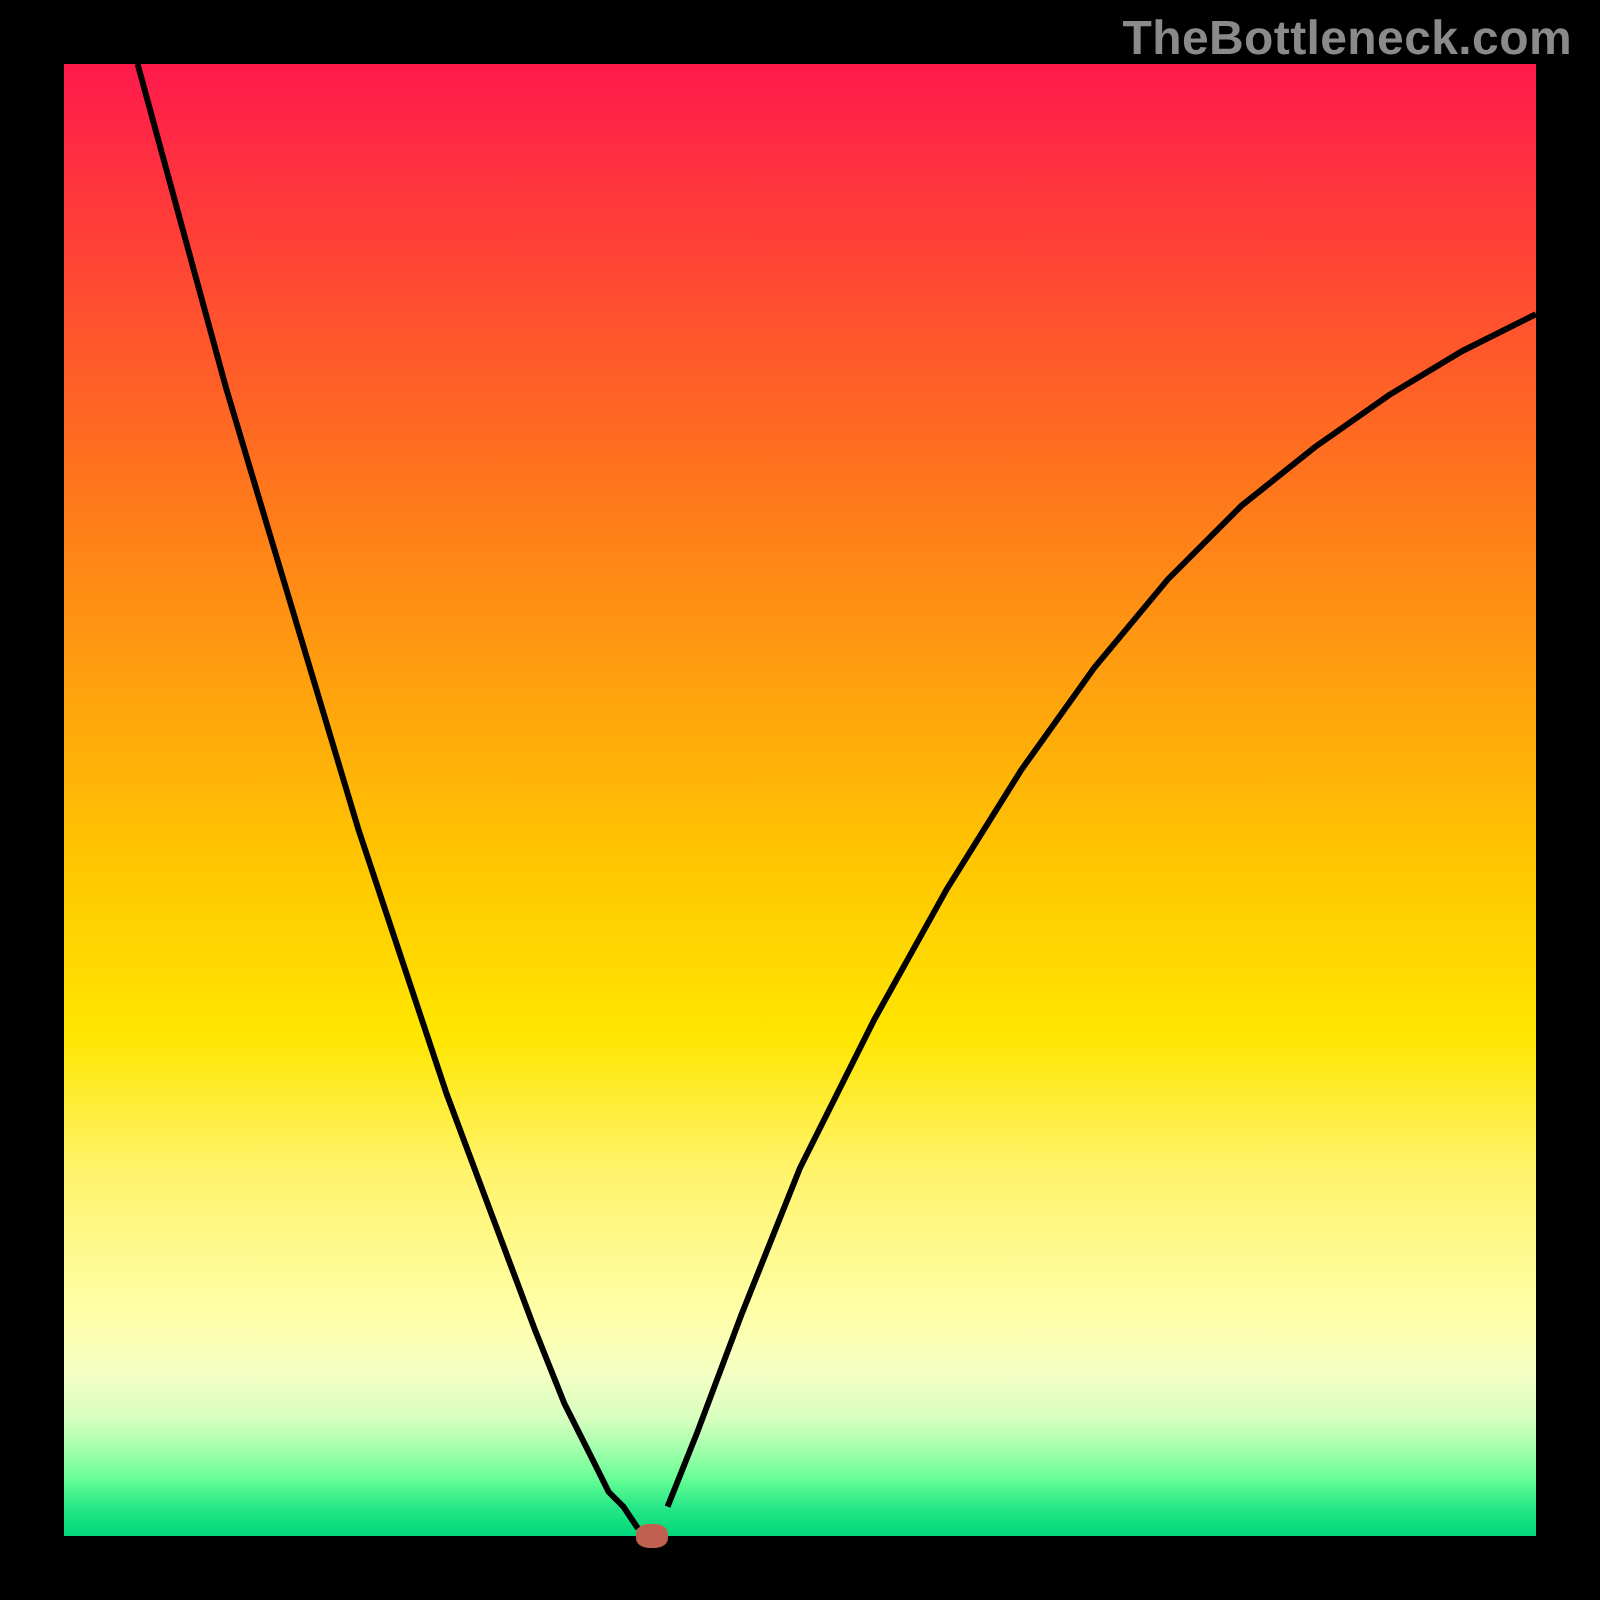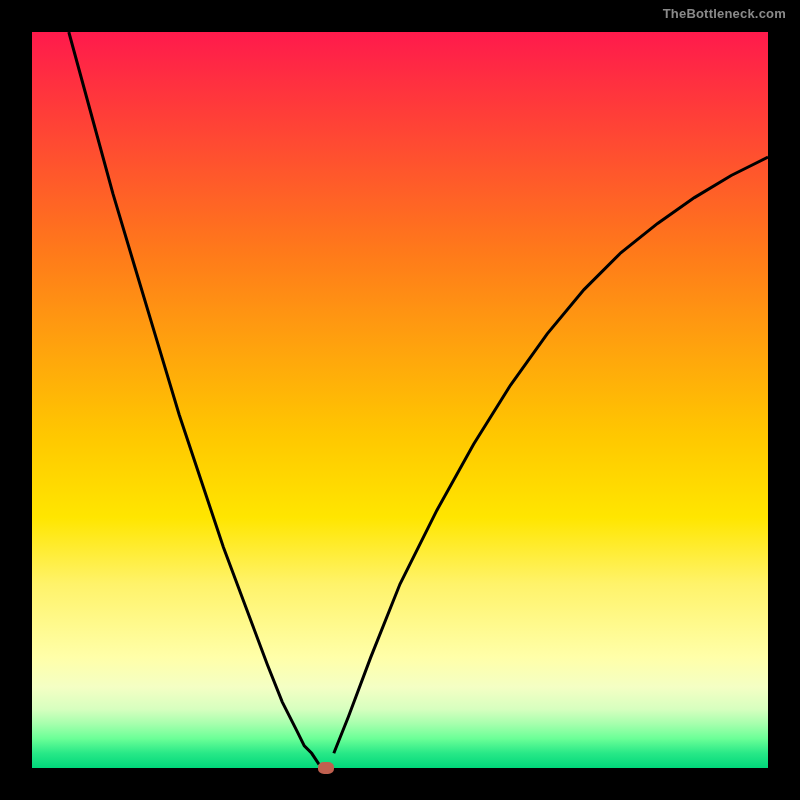--- a/index.html
+++ b/index.html
@@ -54,21 +54,21 @@
     height: 12px;
     border-radius: 6px / 5px;
     background: #c0604f;
     transform: translate(-50%, -50%);
   }
   .watermark {
     position: absolute;
     top: 6px;
     right: 14px;
     color: #8a8a8a;
-    font-size: 13px;
+    font-size: 24px;
     font-weight: 600;
     letter-spacing: 0.2px;
     user-select: none;
   }
 </style>
 </head>
 <body>
 
 <div class="frame">
   <div class="watermark">TheBottleneck.com</div>

